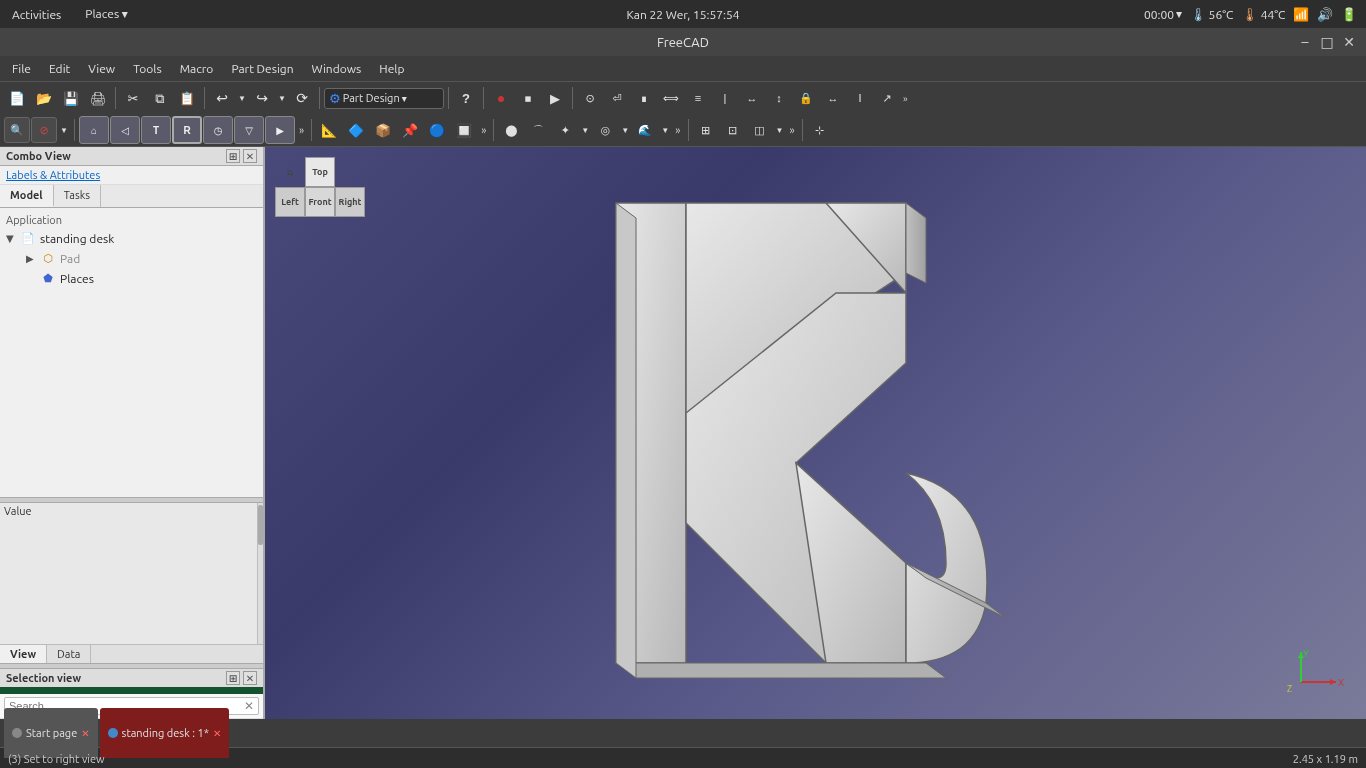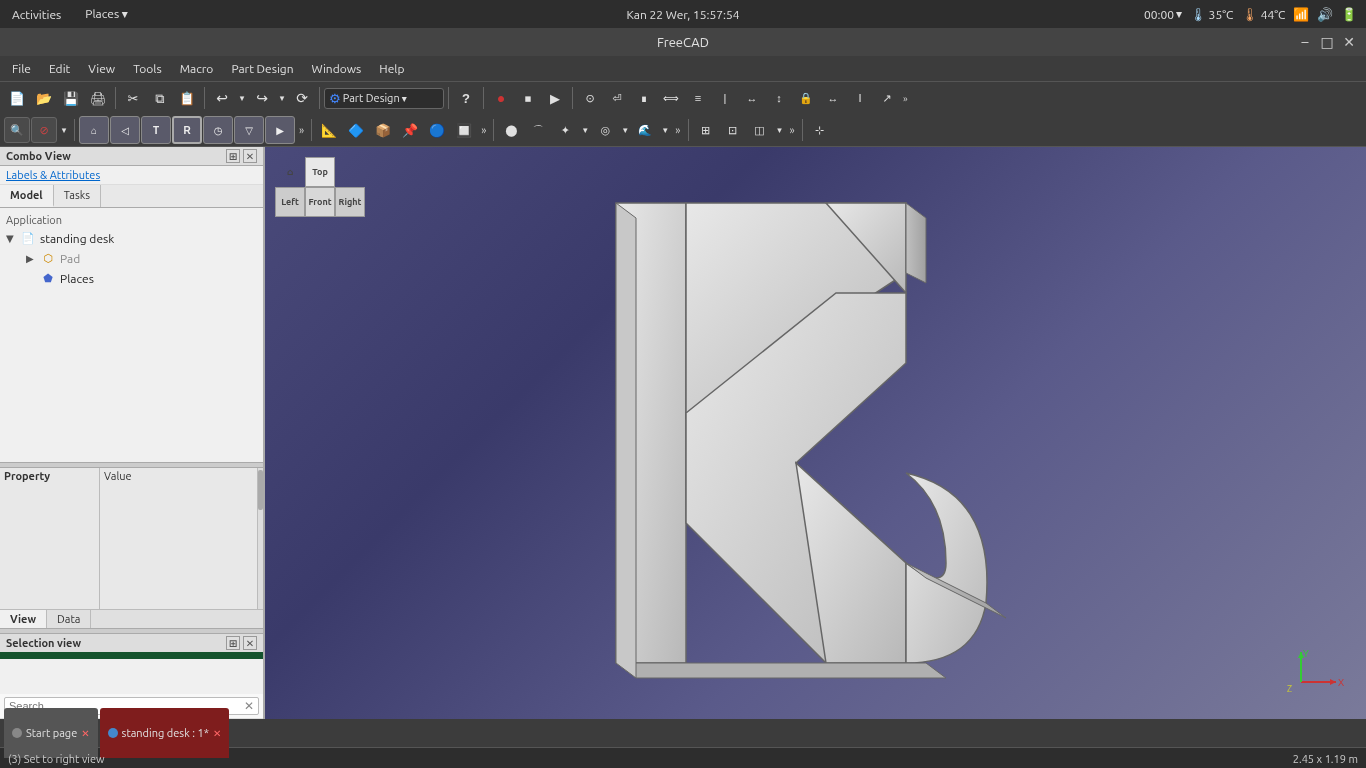--- a/index.html
+++ b/index.html
@@ -145,21 +145,21 @@
     .vd-tab.active { background: #f0f0f0; font-weight: bold; }
 
     #divider-h2 { height: 6px; background: #ccc; cursor: row-resize; border-top: 1px solid #aaa; border-bottom: 1px solid #aaa; }
 
     #selection-view { display: flex; flex-direction: column; }
     #sel-view-header {
       display: flex; align-items: center; justify-content: space-between;
       background: #ddd; padding: 2px 6px; font-size: 11px; font-weight: bold; color: #333;
       border-bottom: 7px solid #14532d;
     }
-    #search-bar { display: flex; align-items: center; padding: 3px 4px; background: #f8f8f8; border-bottom: 1px solid #ddd; margin-top: 35px; }
+    #search-bar { display: flex; align-items: center; padding: 3px 4px; background: #f8f8f8; border-bottom: 1px solid #ddd; }
     #search-input-wrap { display: flex; align-items: center; flex: 1; background: white; border: 1px solid #bbb; border-radius: 2px; padding: 1px 4px; }
     #search-input { border: none; outline: none; font-size: 11px; flex: 1; }
     .search-clear { font-size: 12px; color: #888; cursor: pointer; }
 
     
     #viewport {
       flex: 1;
       background: linear-gradient(135deg, #4a4a7a 0%, #3a3a6a 30%, #5a5a8a 60%, #7a7a9a 100%);
       position: relative;
       overflow: hidden;
@@ -245,21 +245,21 @@
     </span>
   </div>
   <div id="system-bar-center">Kan 22 Wer, 15:57:54</div>
   <div id="system-bar-right">
     <span style="display:flex;align-items:center;gap:2px;">
       <span>00:00</span>
       <span>▾</span>
     </span>
     <span style="display:flex;align-items:center;gap:2px;">
       <span style="color:#aaddff;font-size:13px;">🌡</span>
-      <span>35°C</span>
+      <span>56°C</span>
     </span>
     <span>
       <span style="color:#ffaa66;font-size:13px;">🌡</span>
       <span>44°C</span>
     </span>
     <span style="font-size:13px;">📶</span>
     <span style="font-size:13px;">🔊</span>
     <span style="font-size:13px;">🔋</span>
   </div>
 </div>
@@ -441,21 +441,20 @@
         <span class="expand-arrow" style="opacity:0;">▶</span>
         <span class="tree-icon icon-pocket">⬟</span>
         <span class="tree-label">Places</span>
       </div>
     </div>
 
     <div id="divider-h"></div>
 
     <div id="property-area">
       <div id="property-table">
-        <div id="prop-col">Property</div>
         <div id="val-col">Value</div>
         <div class="prop-scroll">
           <div class="prop-scroll-thumb"></div>
         </div>
       </div>
       <div id="view-data-tabs">
         <div class="vd-tab active">View</div>
         <div class="vd-tab">Data</div>
       </div>
     </div>

